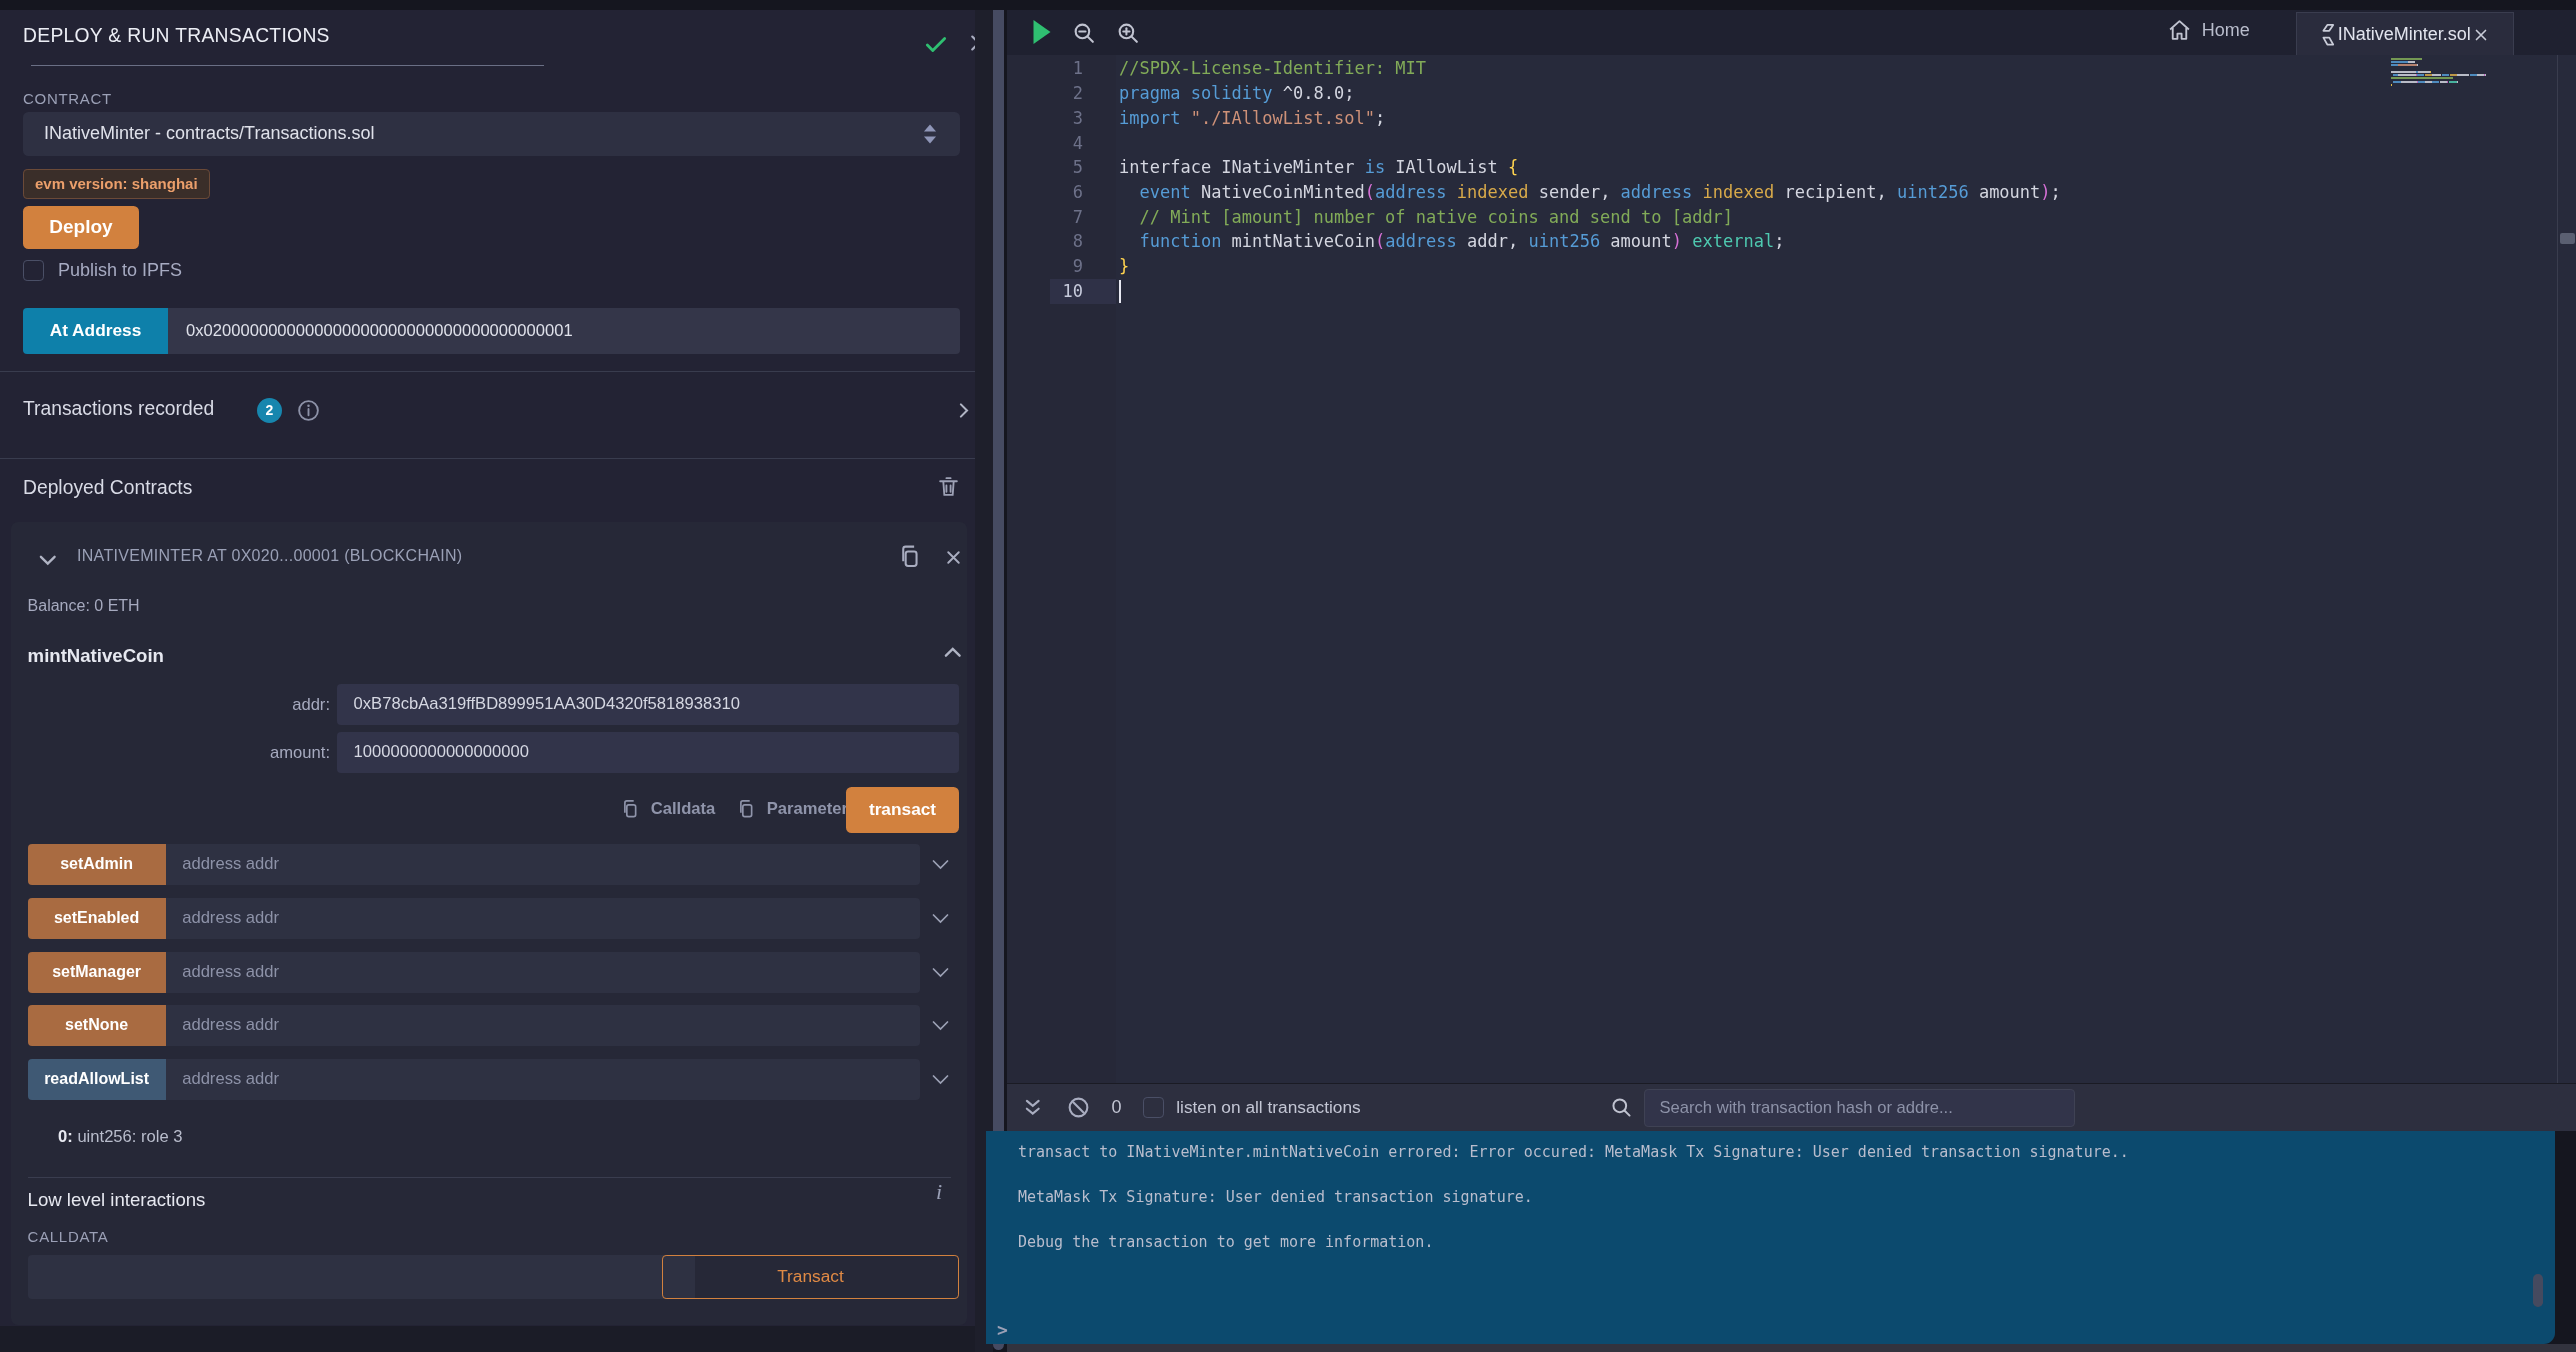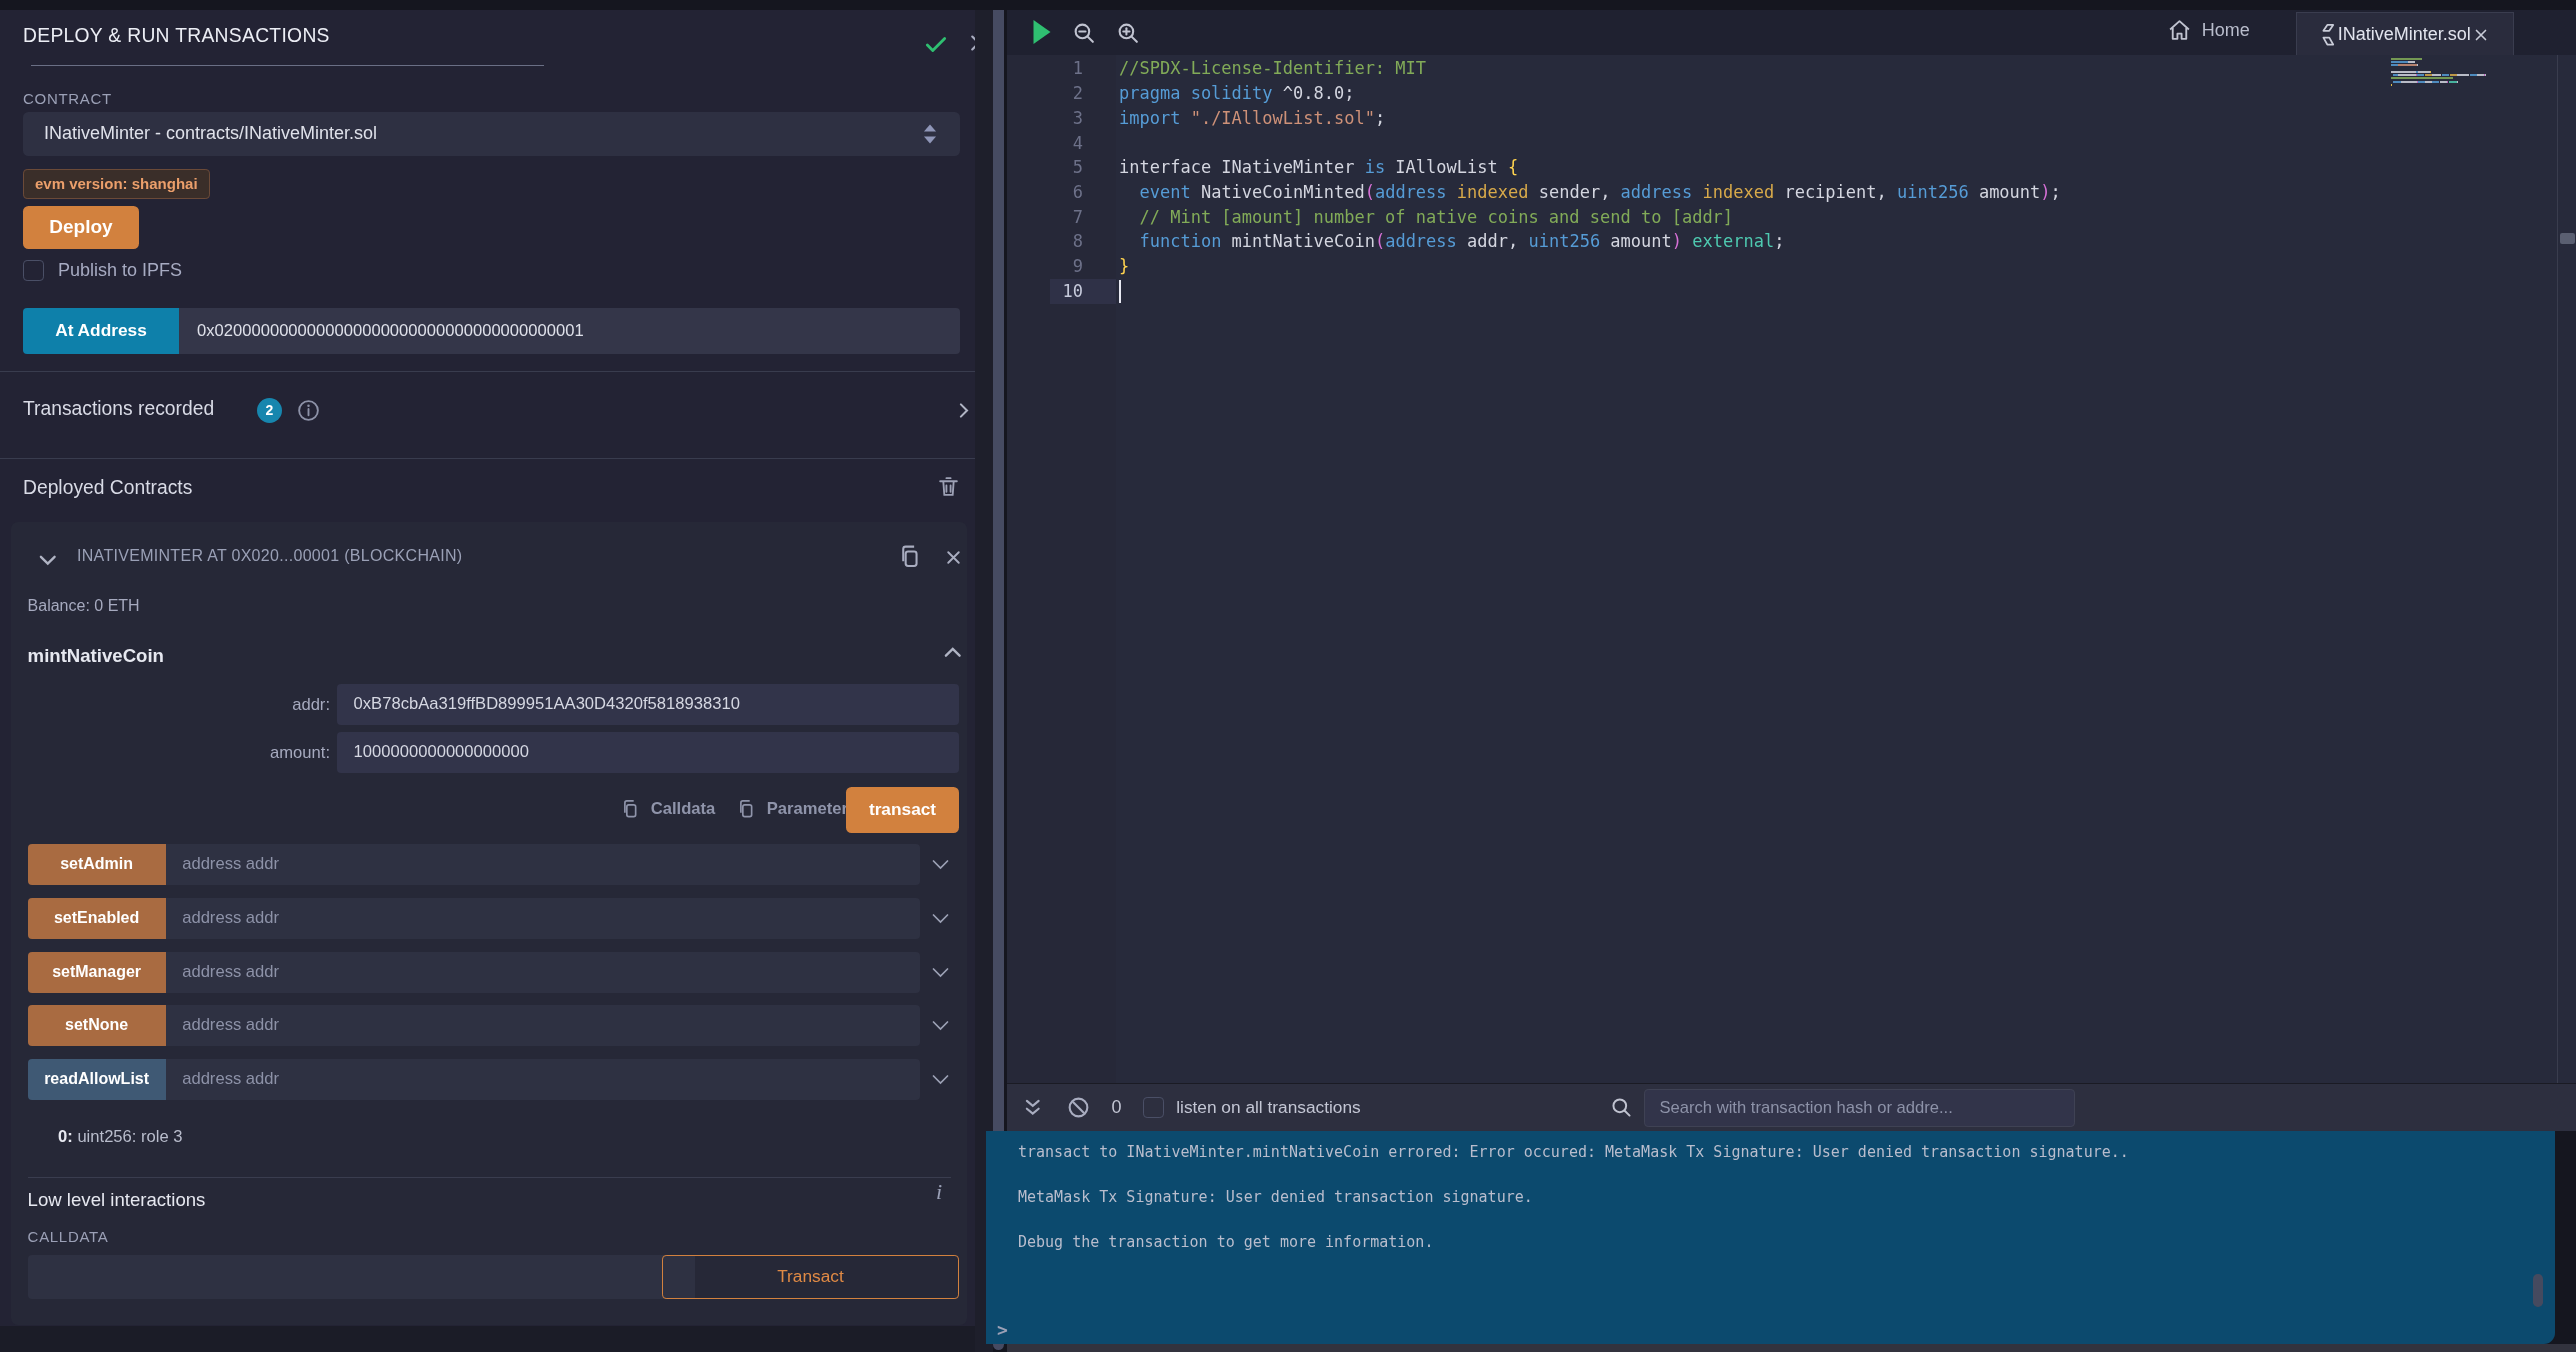--- a/index.html
+++ b/index.html
@@ -16,21 +16,21 @@
   .select .grow{flex:1;}
   .badge{left:23px;top:159px;padding:5.5px 11px;background:#3a2e29;border:1.4px solid #6b4a38;border-radius:4.1px;
          font-size:15px;font-weight:700;color:#eb9f6b;}
   .btn{border:none;border-radius:5.5px;font-family:inherit;cursor:pointer;}
   #deploy-btn{left:23px;top:196px;width:116px;height:43px;background:var(--accent-orange,#d2813e);
               color:#fff;font-size:19px;font-weight:700;}
   .checkbox{width:21px;height:21px;border:1.4px solid #4a4f66;border-radius:4.1px;background:transparent;box-sizing:border-box;cursor:pointer;}
   #publish-row{left:23px;top:250px;display:flex;align-items:center;gap:14px;}
   #publish-label{font-size:18px;color:#a7abc2;}
   #ataddr-row{left:23px;top:298px;width:937px;height:46px;display:flex;}
-  #ataddr-btn{width:156px;height:46px;background:var(--info-blue,#0e80aa);color:#fff;font-size:17.3px;font-weight:700;
+  #ataddr-btn{width:145px;height:46px;background:var(--info-blue,#0e80aa);color:#fff;font-size:17.3px;font-weight:700;
               border:none;border-radius:4.1px 0 0 4.1px;cursor:pointer;font-family:inherit;}
   #ataddr-input{flex:1;background:#343649;border:none;border-radius:0 4.1px 4.1px 0;color:#dfe1ea;
                 font-size:16.6px;padding:0 18px;outline:none;font-family:inherit;}
   .divider{left:0;width:975px;height:1.4px;background:#393c4e;}
   #tx-row{left:0;top:362px;width:975px;height:86px;}
   #tx-title{left:23px;top:26px;font-size:19.3px;color:#d9dbe6;}
   #tx-badge{left:257px;top:26px;width:25px;height:25px;border-radius:50%;background:var(--badge-blue,#1786ae);
             color:#fff;font-size:14px;font-weight:700;display:flex;align-items:center;justify-content:center;}
   #deployed-heading{left:23px;top:467px;font-size:19.3px;color:#d9dbe6;}
   
@@ -128,21 +128,21 @@
     </span>
     <span class="abs icon" style="left:964px;top:22px;">
       <svg width="22" height="22" viewBox="0 0 24 24" fill="none" stroke="#a9adc0" stroke-width="2.4" stroke-linecap="round">
           <path d="M9 5l7 7-7 7"></path>
         </svg>
     </span>
     <div class="abs title-underline"></div>
 
     <div class="abs sec-label" style="left:23px;top:80px;">CONTRACT</div>
     <div class="abs select">
-      <span class="grow">INativeMinter - contracts/INativeMinter.sol</span>
+      <span class="grow">INativeMinter - contracts/Transactions.sol</span>
       <span>
         <svg width="18" height="26" viewBox="0 0 20 30" fill="#8f96b8">
             <polygon points="10,4 17,12 3,12"></polygon>
             <polygon points="10,26 17,18 3,18"></polygon>
           </svg>
       </span>
     </div>
     <div class="abs badge">evm version: shanghai</div>
     <button id="deploy-btn" class="abs btn">Deploy</button>
     <div id="publish-row" class="abs">

